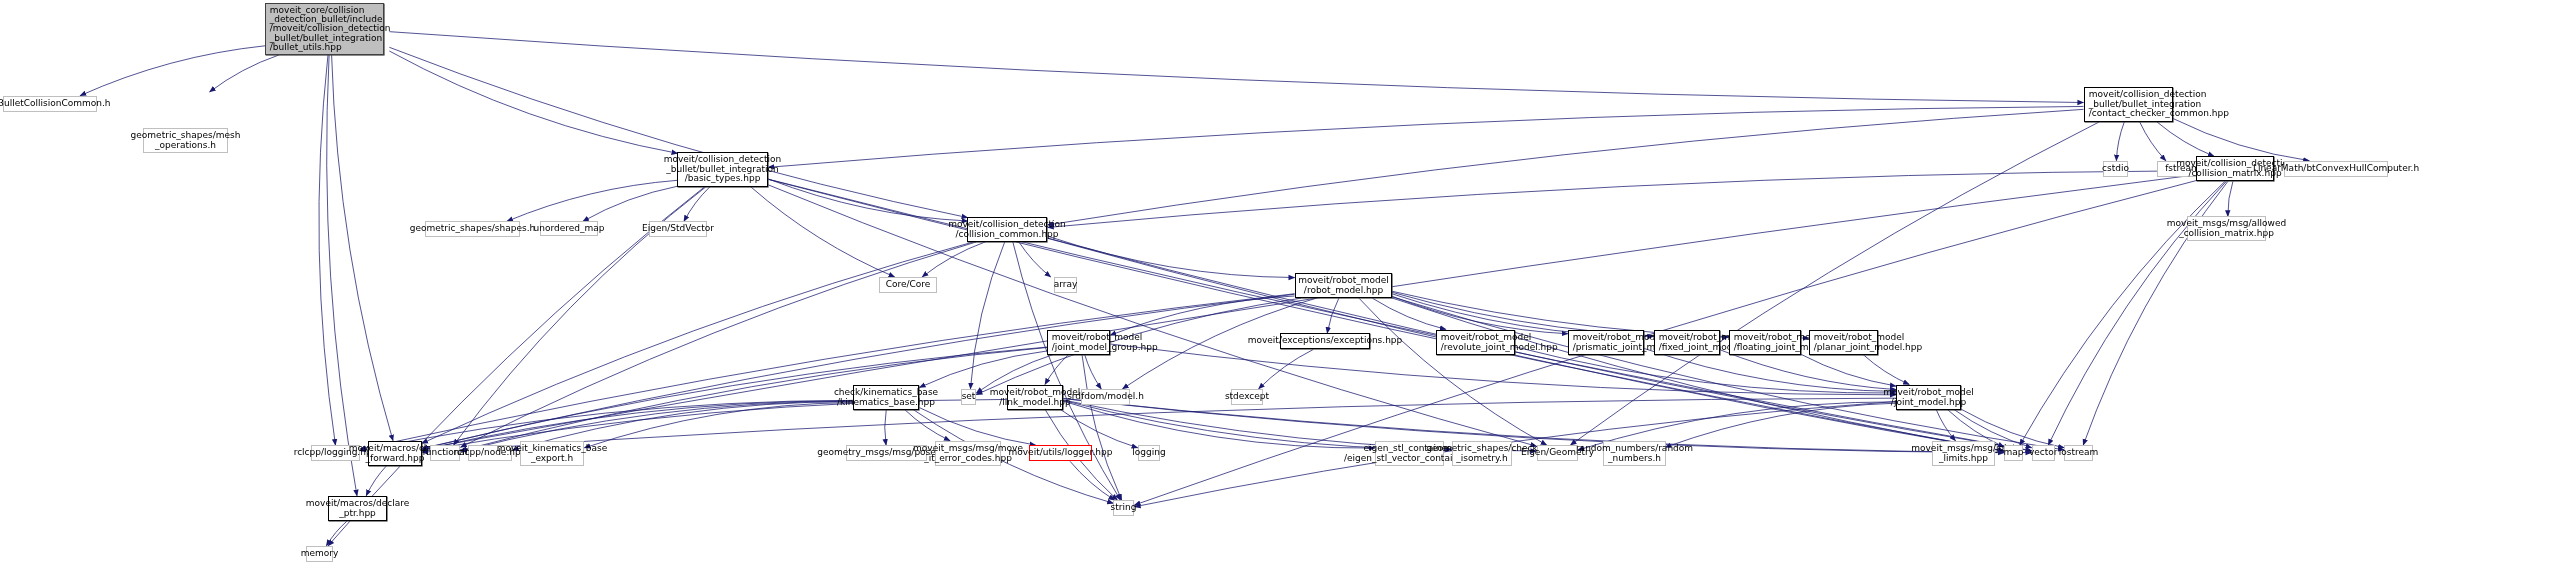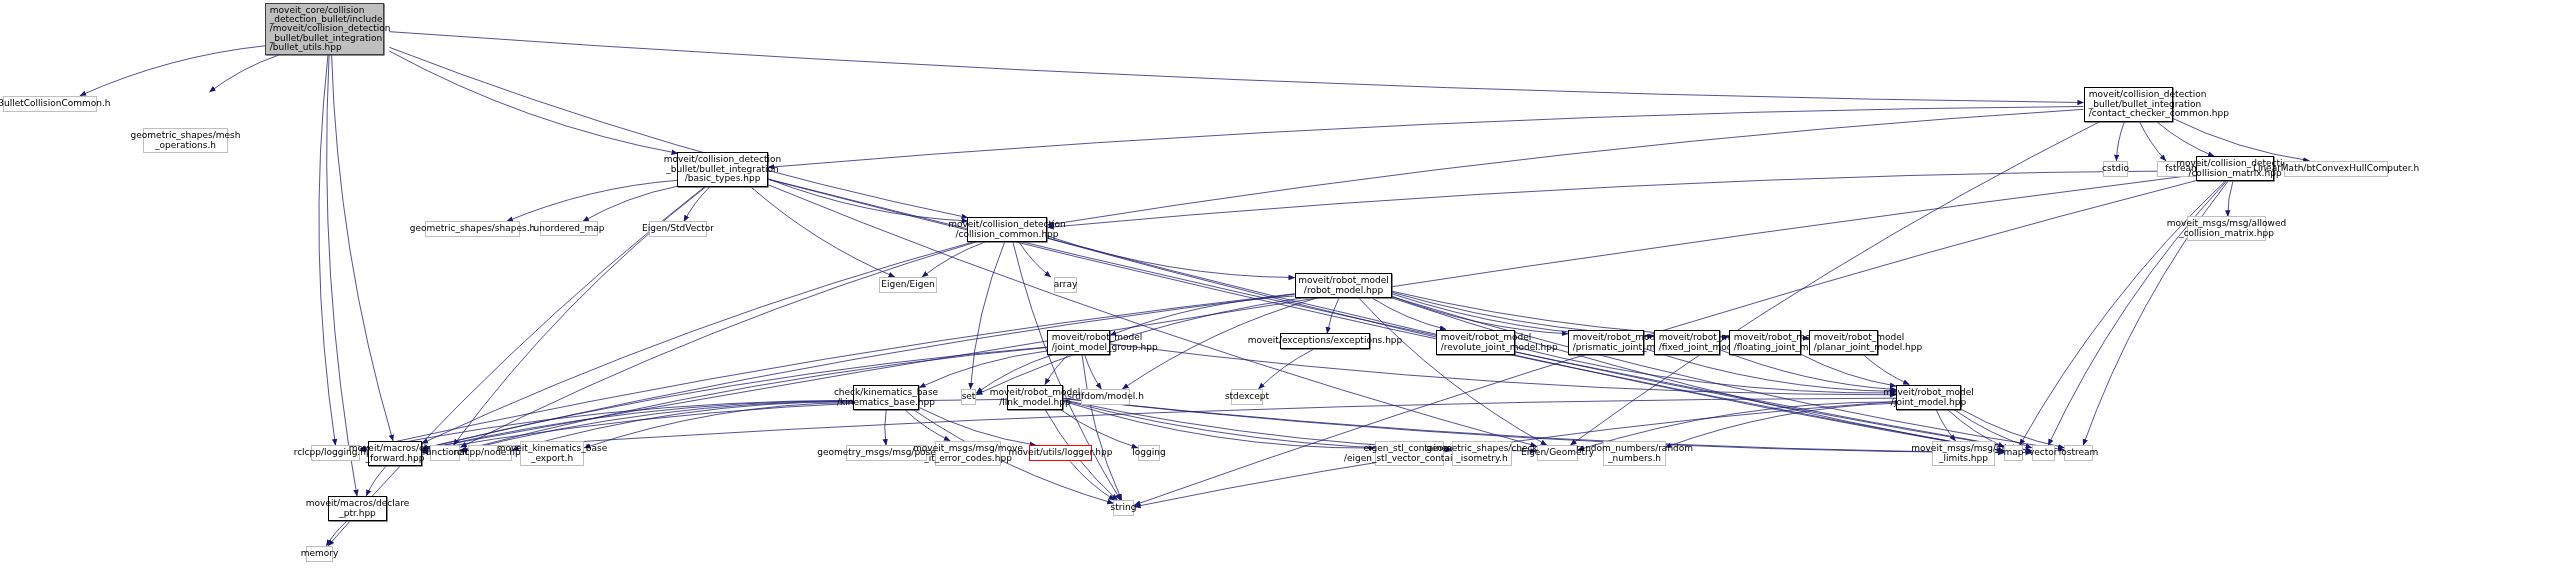--- a/index.html
+++ b/index.html
@@ -146,21 +146,21 @@
   <div class="node ext" id="n-allowedCM" style="left:2187px;top:216px;width:79px;height:25px;">moveit_msgs/msg/allowed
 _collision_matrix.hpp</div>
   <div class="node int" id="n-basicTypes" style="left:677px;top:152px;width:91px;height:35px;">moveit/collision_detection
 _bullet/bullet_integration
 /basic_types.hpp</div>
   <div class="node ext" id="n-shapes" style="left:425px;top:221px;width:95px;height:16.3px;">geometric_shapes/shapes.h</div>
   <div class="node ext" id="n-unorderedMap" style="left:532px;top:221px;width:58px;height:15px;margin-left:8px;">unordered_map</div>
   <div class="node ext" id="n-stdVector" style="left:649px;top:221px;width:58px;height:16.3px;">Eigen/StdVector</div>
   <div class="node int" id="n-collisionCommon" style="left:967px;top:217px;width:80px;height:25px;">moveit/collision_detection
 /collision_common.hpp</div>
-  <div class="node ext" id="n-eigenCore" style="left:879px;top:277px;width:58px;height:16.3px;">Eigen/Eigen</div>
+  <div class="node ext" id="n-eigenCore" style="left:879px;top:277px;width:58px;height:16.3px;">Core/Core</div>
   <div class="node ext" id="n-array" style="left:1046px;top:277px;width:23px;height:16.3px;margin-left:8px;">array</div>
   <div class="node int" id="n-robotModel" style="left:1295px;top:273px;width:97px;height:25px;">moveit/robot_model
 /robot_model.hpp</div>
   <div class="node int left" id="n-jmg" style="left:1047px;top:330px;width:63px;height:25px;">moveit/robot_model
 /joint_model_group.hpp</div>
   <div class="node int" id="n-exceptions" style="left:1280px;top:333px;width:90px;height:16.3px;">moveit/exceptions/exceptions.hpp</div>
   <div class="node int left" id="n-revolute" style="left:1436px;top:330px;width:79px;height:25px;">moveit/robot_model
 /revolute_joint_model.hpp</div>
   <div class="node int left" id="n-prismatic" style="left:1568px;top:330px;width:76px;height:25px;">moveit/robot_model
 /prismatic_joint_model.hpp</div>

